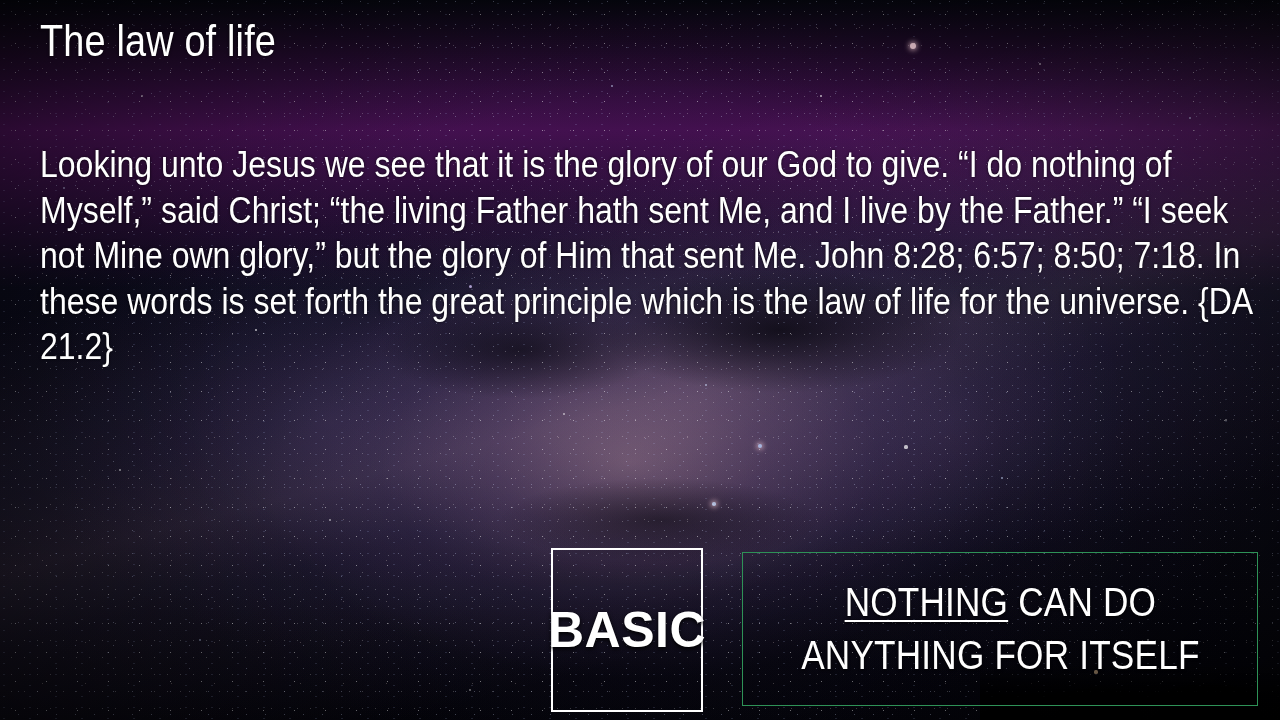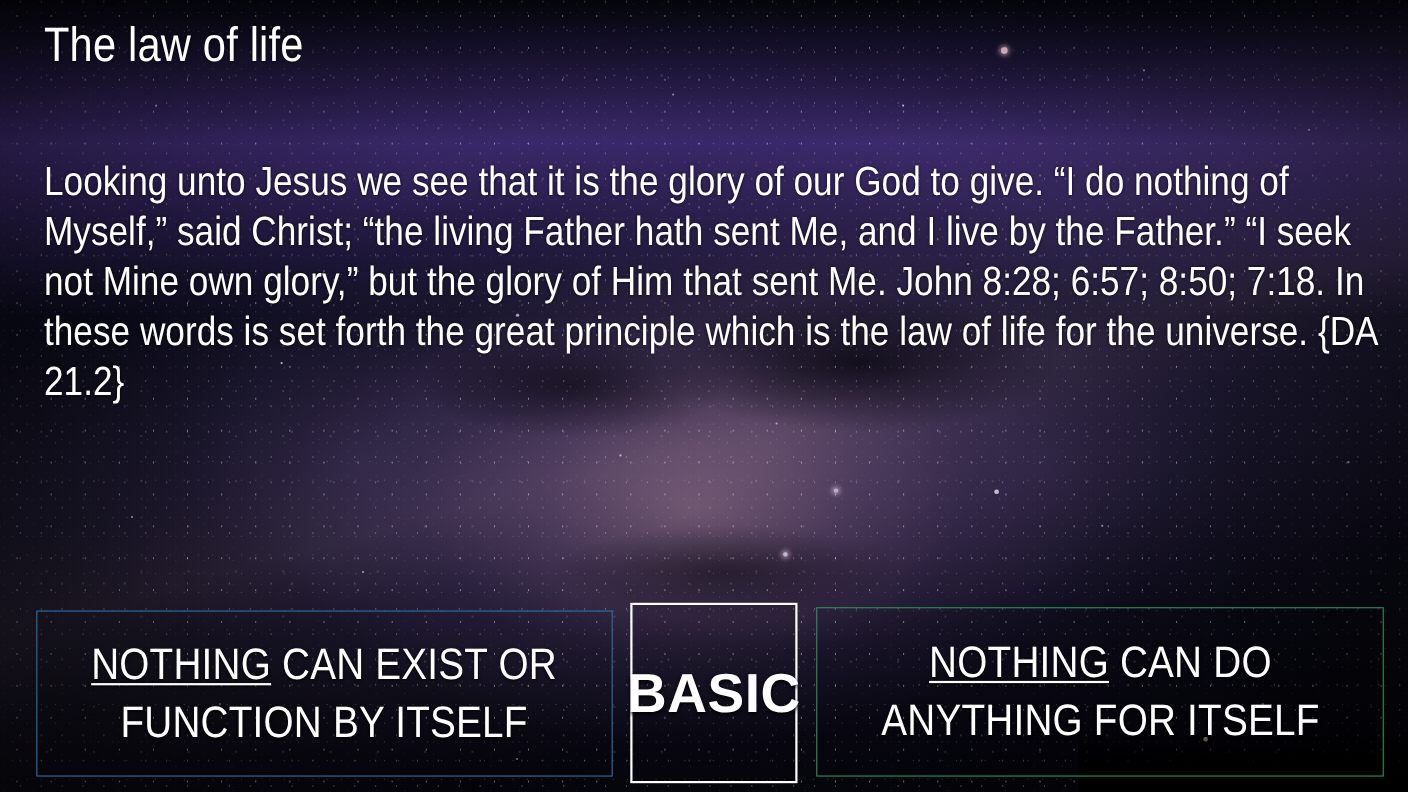--- a/index.html
+++ b/index.html
@@ -9,21 +9,21 @@
   }
   body {
     font-family: "Liberation Sans", sans-serif;
   }
 
   #slide {
     position: relative;
     width: 1280px;
     height: 720px;
     overflow: hidden;
-    background: #8b5cf6;
+    background: #a21caf;
   }
 
   
   .bg-layer {
     position: absolute;
     inset: 0;
     pointer-events: none;
   }
 
   
@@ -179,21 +179,21 @@
   }
 
   #box-left {
     left: 33px;
     top: 555px;
     width: 524px;
     height: 151px;
     border: 1.5px solid #2f6fab;
   }
   #box-center {
-    left: 573px;
+    left: 551px;
     top: 548px;
     width: 152px;
     height: 164px;
     border: 2px solid #ffffff;
   }
   #box-right {
     left: 742px;
     top: 552px;
     width: 516px;
     height: 154px;
@@ -269,26 +269,20 @@
     </div>
   <div class="bg-layer" id="bg-vignette"></div>
   <div id="bg-ridge"></div>
 
   <div id="content">
 
     <div id="page-title">The law of life</div>
 
     <div id="body-paragraph">Looking unto Jesus we see that it is the glory of our God to give. “I do nothing of Myself,” said Christ; “the living Father hath sent Me, and I live by the Father.” “I seek not Mine own glory,” but the glory of Him that sent Me. John 8:28; 6:57; 8:50; 7:18. In these words is set forth the great principle which is the law of life for the universe. {DA 21.2}</div>
 
-    <div class="law-box" id="box-left" style="border-color: rgb(47, 111, 171);">
-      <div class="law-text">
-        <span><u>NOTHING</u><span> CAN EXIST OR</span></span><br>
-        <span>FUNCTION BY ITSELF</span>
-      </div>
-    </div>
 
     <div class="law-box" id="box-center" style="border-color: rgb(255, 255, 255);">
       <div id="center-text">
         <span>BASIC</span><br>
       </div>
     </div>
 
     <div class="law-box" id="box-right" style="border-color: rgb(46, 146, 87); text-align: center;">
       <div class="law-text">
         <span><u>NOTHING</u><span> CAN DO</span></span><br>

